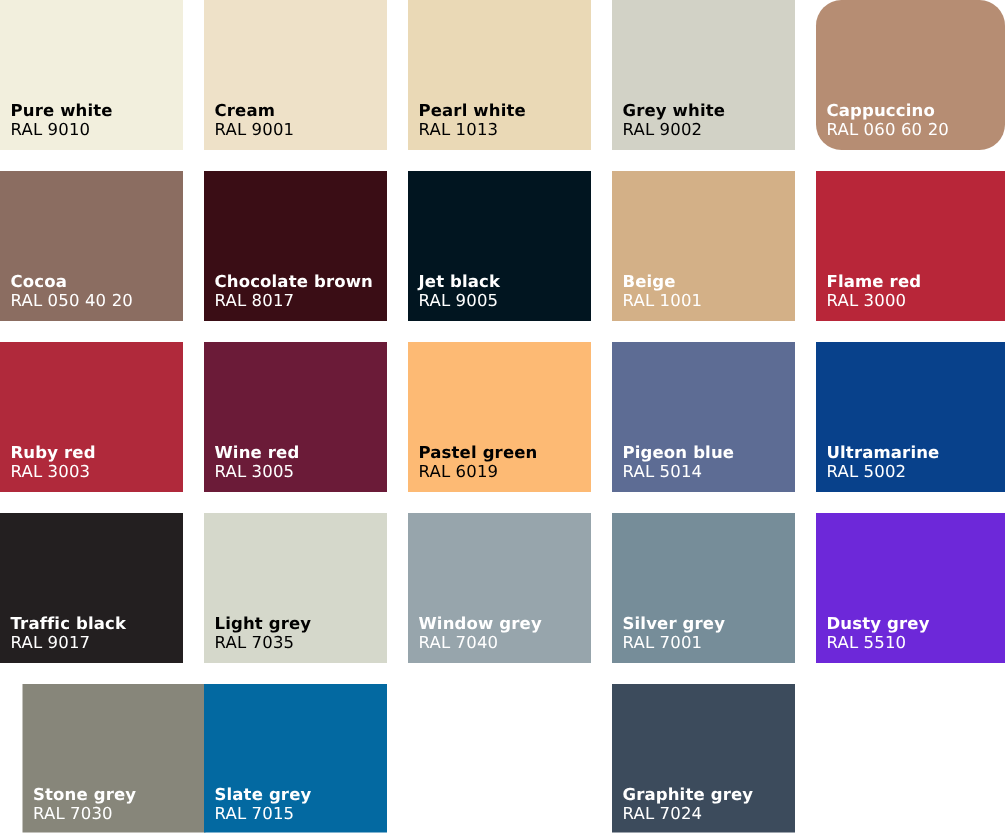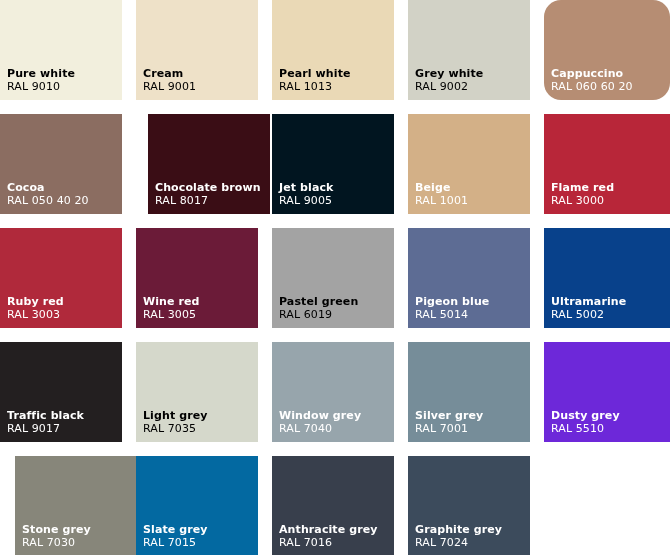--- a/index.html
+++ b/index.html
@@ -94,21 +94,21 @@
         <span class="swatch-name">Cappuccino</span>
         <span class="swatch-code">RAL 060 60 20</span>
       </div>
     </div>
     <div class="swatch col-0 text-light" style="left: 0px; top: 114px; background: rgb(139, 109, 97);">
       <div class="swatch-label">
         <span class="swatch-name">Cocoa</span>
         <span class="swatch-code">RAL 050 40 20</span>
       </div>
     </div>
-    <div class="swatch col-1 text-light" style="left: 136px; top: 114px; background: rgb(58, 13, 21); margin-left: 12px;">
+    <div class="swatch col-1 text-light" style="left: 136px; top: 114px; background: rgb(58, 13, 21);">
       <div class="swatch-label">
         <span class="swatch-name">Chocolate brown</span>
         <span class="swatch-code">RAL 8017</span>
       </div>
     </div>
     <div class="swatch col-2 text-light" style="left: 272px; top: 114px; background: rgb(1, 21, 32);">
       <div class="swatch-label">
         <span class="swatch-name">Jet black</span>
         <span class="swatch-code">RAL 9005</span>
       </div>
@@ -130,21 +130,21 @@
         <span class="swatch-name">Ruby red</span>
         <span class="swatch-code">RAL 3003</span>
       </div>
     </div>
     <div class="swatch col-1 text-light" style="left: 136px; top: 228px; background: rgb(107, 27, 56);">
       <div class="swatch-label">
         <span class="swatch-name">Wine red</span>
         <span class="swatch-code">RAL 3005</span>
       </div>
     </div>
-    <div class="swatch col-2 text-dark" style="left: 272px; top: 228px; background: #a3a3a3;">
+    <div class="swatch col-2 text-dark" style="left: 272px; top: 228px; background: #fdba74;">
       <div class="swatch-label">
         <span class="swatch-name">Pastel green</span>
         <span class="swatch-code">RAL 6019</span>
       </div>
     </div>
     <div class="swatch col-3 text-light" style="left: 408px; top: 228px; background: rgb(93, 108, 148);">
       <div class="swatch-label">
         <span class="swatch-name">Pigeon blue</span>
         <span class="swatch-code">RAL 5014</span>
       </div>
@@ -188,26 +188,20 @@
     <div class="swatch col-0 text-light" style="left: 0px; top: 456px; background: rgb(135, 134, 122); margin-left: 15px;">
       <div class="swatch-label">
         <span class="swatch-name">Stone grey</span>
         <span class="swatch-code">RAL 7030</span>
       </div>
     </div>
     <div class="swatch col-1 text-light" style="left: 136px; top: 456px; background: #0369a1;">
       <div class="swatch-label">
         <span class="swatch-name">Slate grey</span>
         <span class="swatch-code">RAL 7015</span>
-      </div>
-    </div>
-    <div class="swatch col-2 text-light" style="left: 272px; top: 456px; background: rgb(56, 63, 76);">
-      <div class="swatch-label">
-        <span class="swatch-name">Anthracite grey</span>
-        <span class="swatch-code">RAL 7016</span>
       </div>
     </div>
     <div class="swatch col-3 text-light" style="left: 408px; top: 456px; background: rgb(60, 75, 92);">
       <div class="swatch-label">
         <span class="swatch-name">Graphite grey</span>
         <span class="swatch-code">RAL 7024</span>
       </div>
     </div>
   </div>
 

